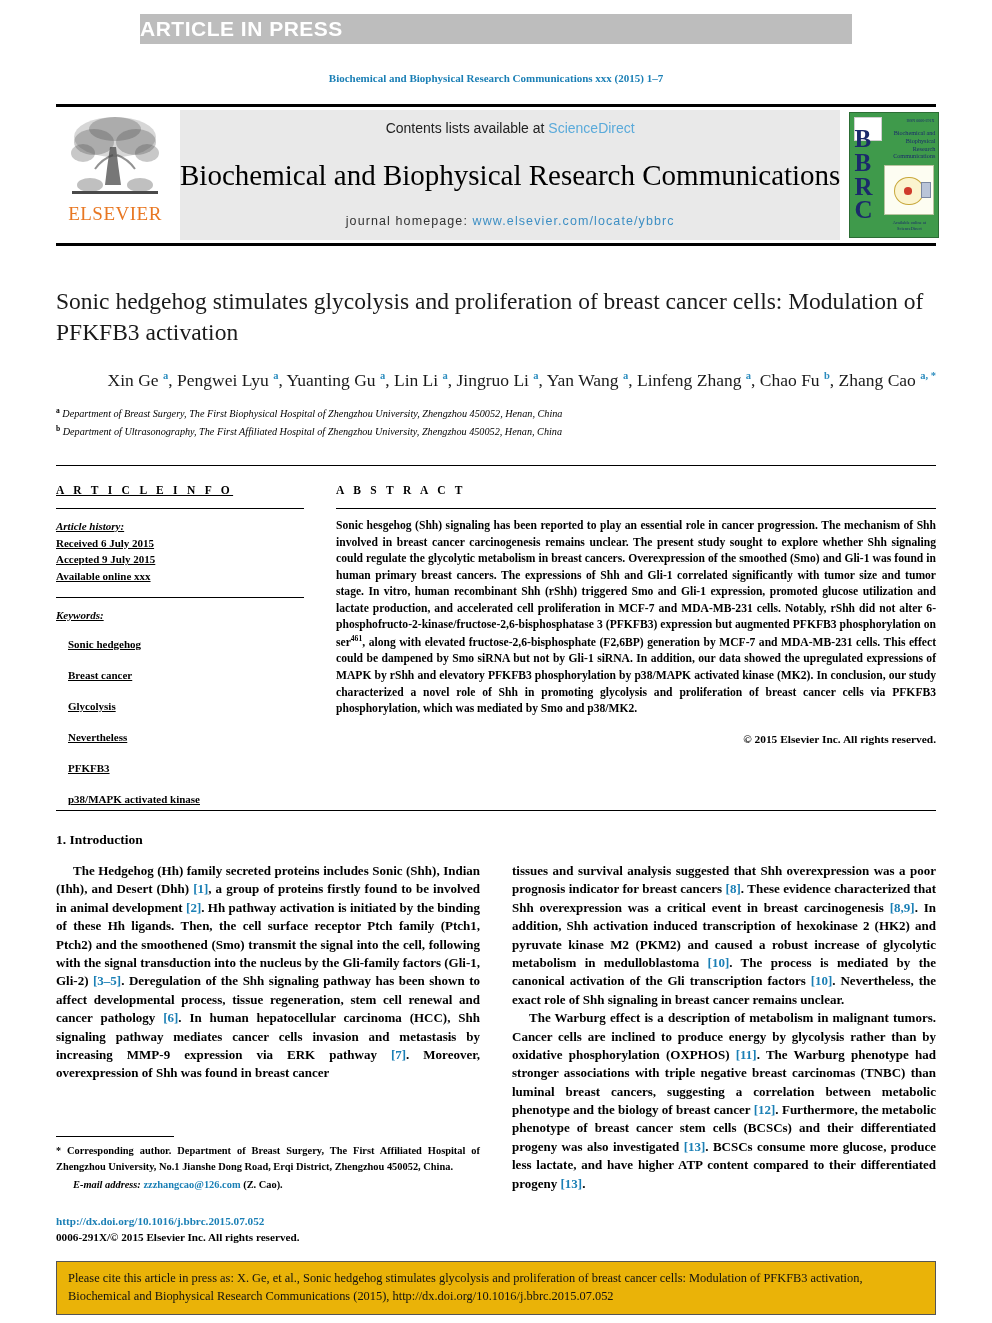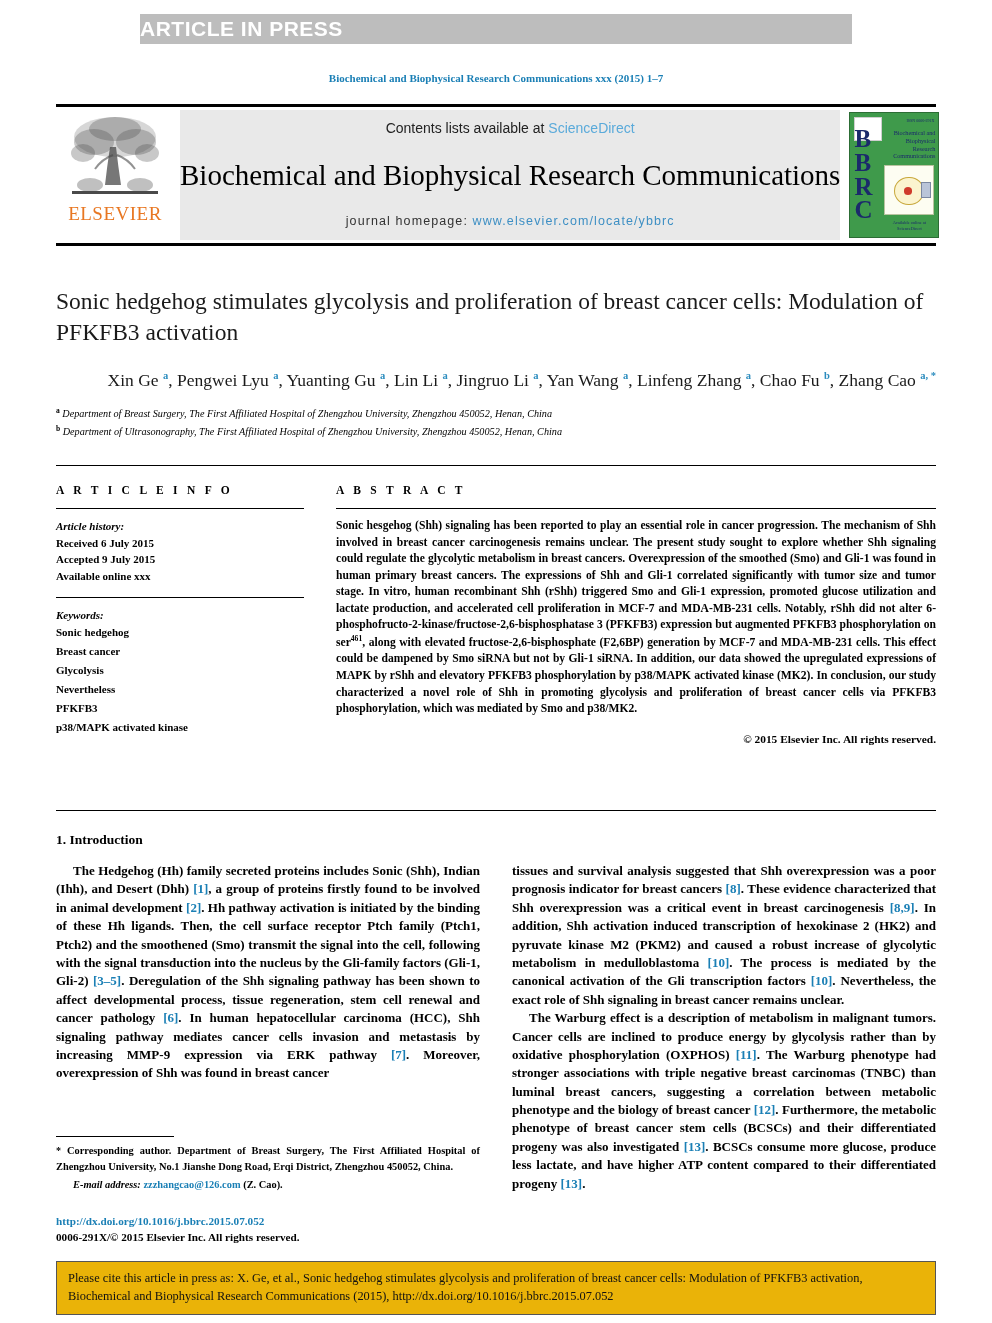--- a/index.html
+++ b/index.html
@@ -270,20 +270,21 @@
     width: 880px;
     border-top: 1px solid #000;
   }
 
   
   .info-col {
     position: absolute;
     left: 56px;
     top: 484px;
     width: 248px;
+    text-decoration: underline;
   }
   .abs-col {
     position: absolute;
     left: 336px;
     top: 484px;
     width: 600px;
   }
   .section-caps {
     font-family: "Liberation Serif", serif;
     font-weight: bold;
@@ -302,21 +303,21 @@
   }
   .info-line {
     font-size: 11px;
     line-height: 1.52;
     margin: 0;
     font-weight: bold;
   }
   .kw-line {
     font-size: 11px;
     line-height: 1.72;
-    margin: 0;
+    margin: 12px;
     font-weight: bold;
   }
   .abstract-body {
     font-family: "Liberation Serif", serif;
     font-size: 11.6px;
     line-height: 1.43;
     text-align: justify;
     font-weight: bold;
     margin: 0;
   }
@@ -485,21 +486,21 @@
 </div>
 
 <div class="title-block">
   <h1 class="article-title">Sonic hedgehog stimulates glycolysis and proliferation of breast cancer cells: Modulation of PFKFB3 activation</h1>
 
   <div class="authors">
     <span><span>Xin Ge</span> <span class="aff-mark">a</span><span>, </span></span><span><span>Pengwei Lyu</span> <span class="aff-mark">a</span><span>, </span></span><span><span>Yuanting Gu</span> <span class="aff-mark">a</span><span>, </span></span><span><span>Lin Li</span> <span class="aff-mark">a</span><span>, </span></span><span><span>Jingruo Li</span> <span class="aff-mark">a</span><span>, </span></span><span><span>Yan Wang</span> <span class="aff-mark">a</span><span>, </span></span><span><span>Linfeng Zhang</span> <span class="aff-mark">a</span><span>, </span></span><span><span>Chao Fu</span> <span class="aff-mark">b</span><span>, </span></span><span><span>Zhang Cao</span> <span class="aff-mark">a, *</span></span>
   </div>
 
   <div class="affiliations">
-    <div><sup>a</sup> <span>Department of Breast Surgery, The First Affiliated Hospital of Zhengzhou University, Zhengzhou 450052, Henan, China</span></div>
+    <div><sup>a</sup> <span>Department of Breast Surgery, The First Biophysical Hospital of Zhengzhou University, Zhengzhou 450052, Henan, China</span></div>
     <div><sup>b</sup> <span>Department of Ultrasonography, The First Affiliated Hospital of Zhengzhou University, Zhengzhou 450052, Henan, China</span></div>
   </div>
 </div>
 
 <div class="rule-main" style="top:465px;"></div>
 
 <div class="info-col">
   <div class="section-caps">A R T I C L E   I N F O</div>
   <div class="hr-thin"></div>
   <p class="info-label">Article history:</p>

